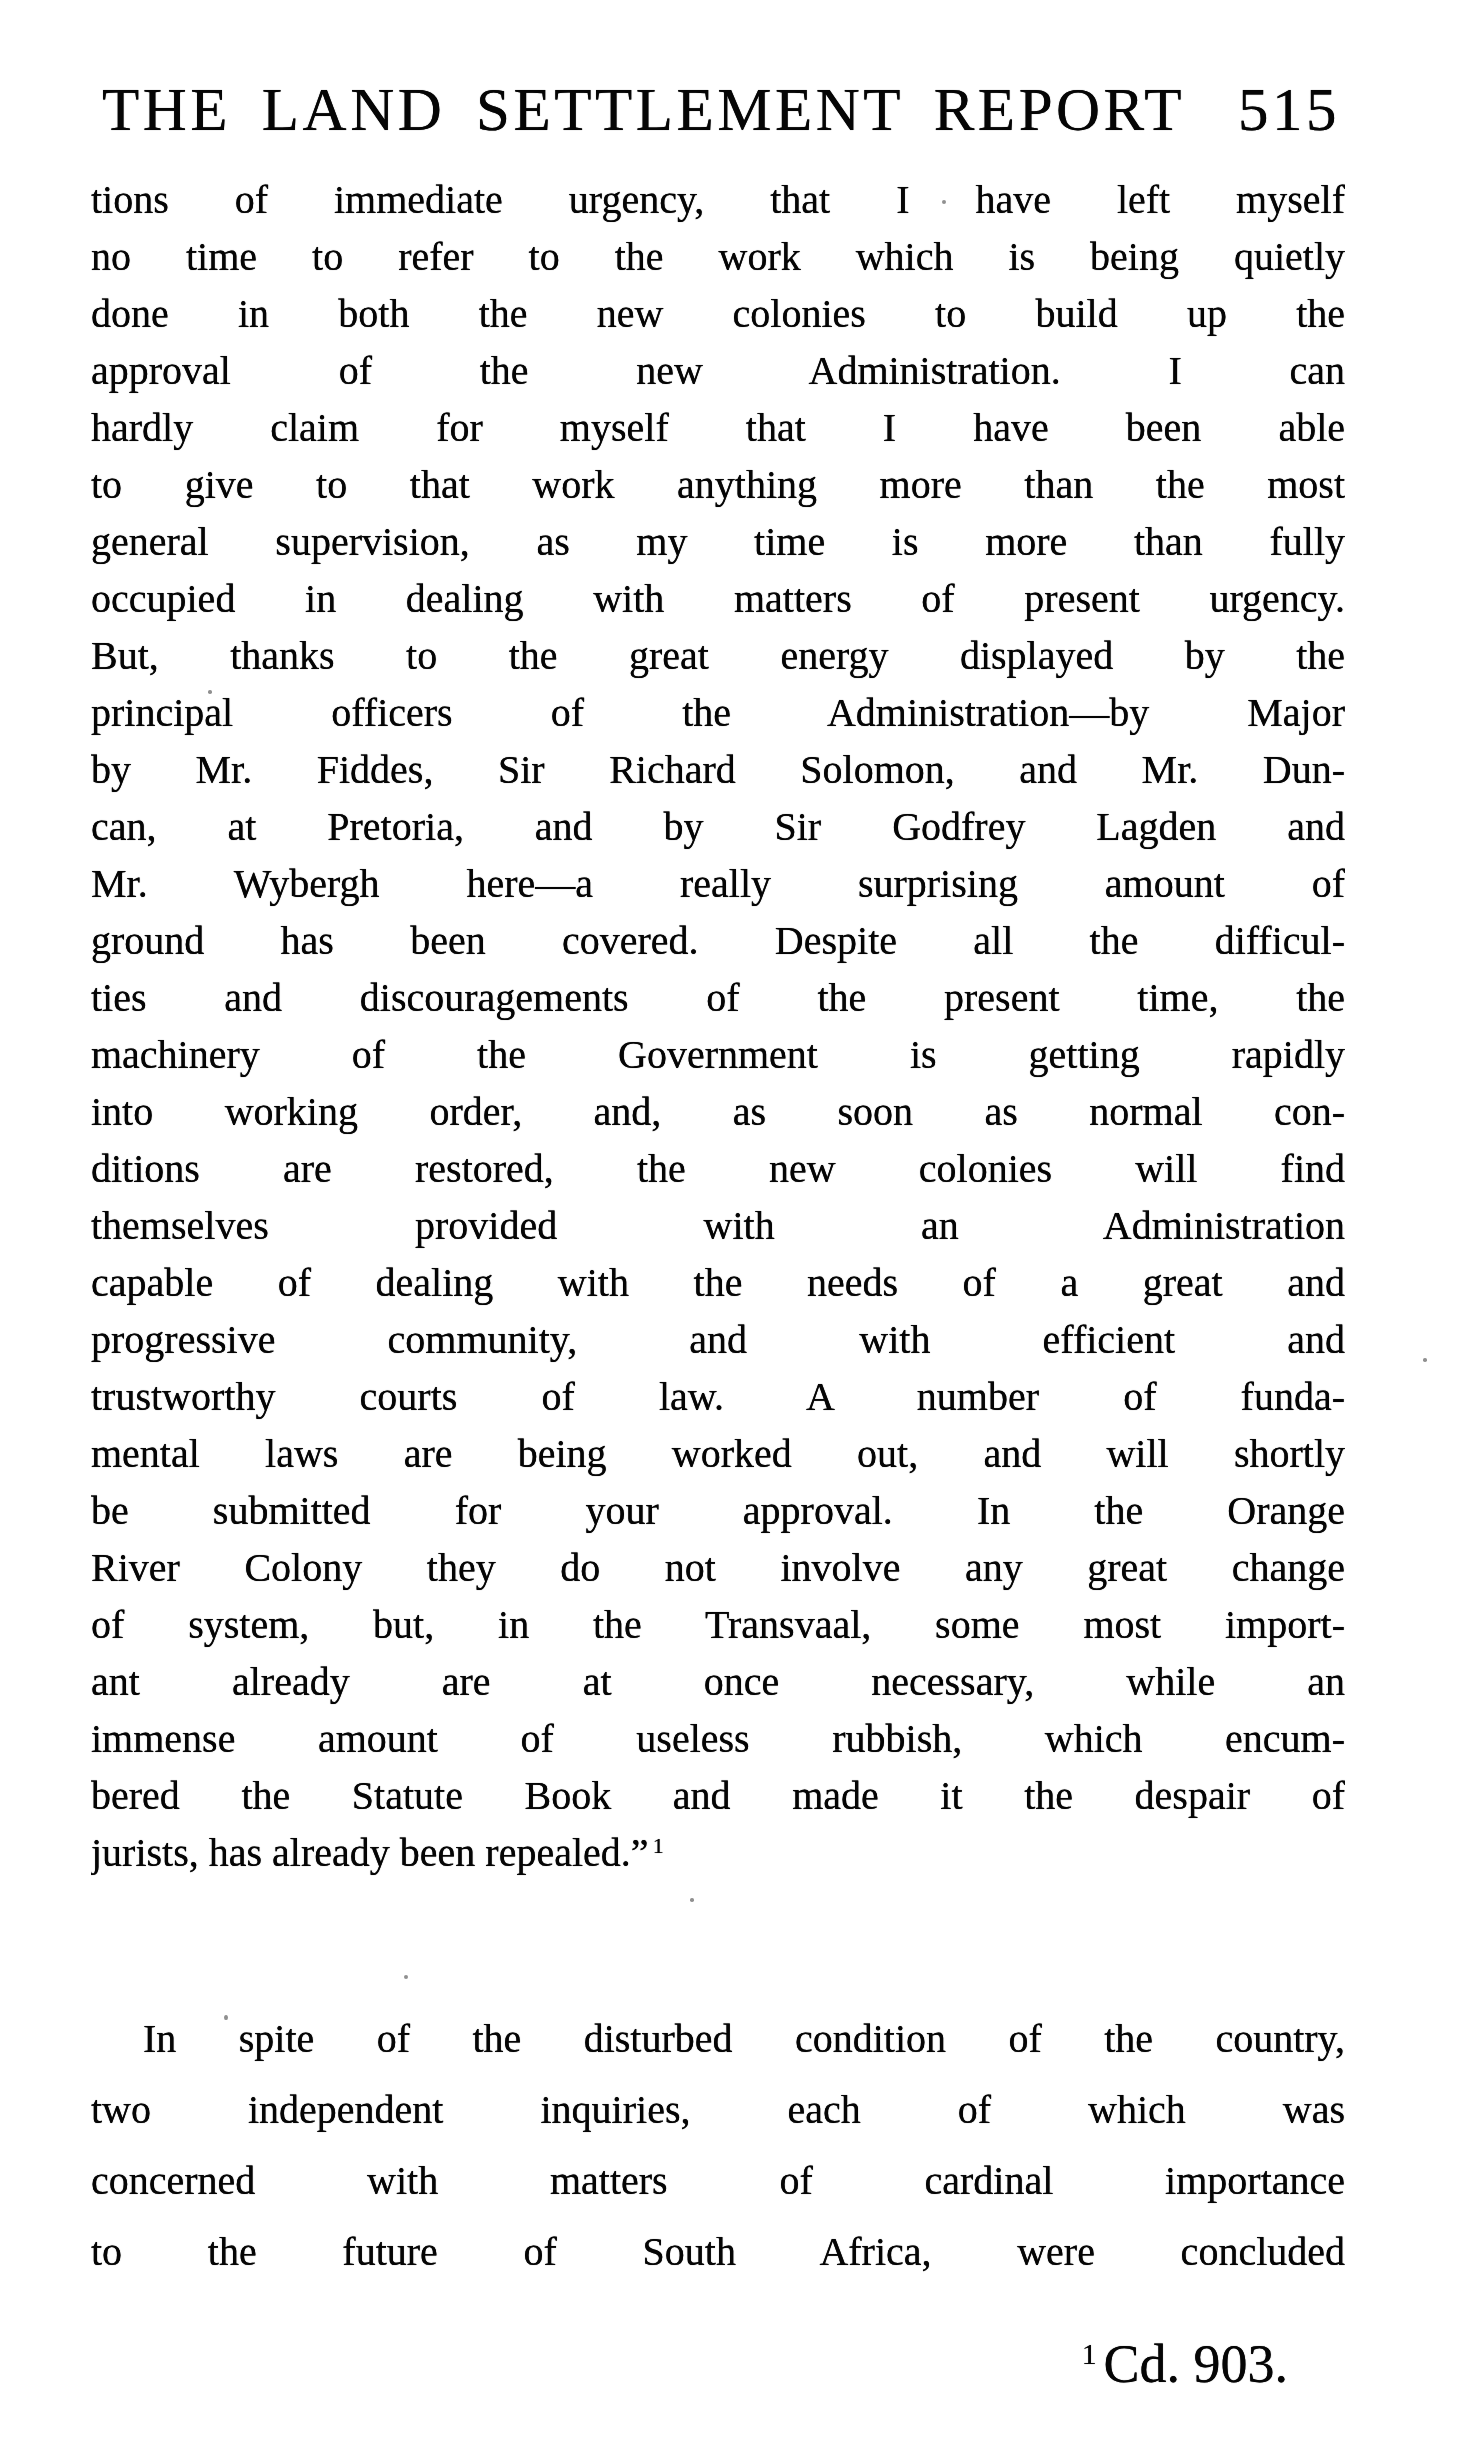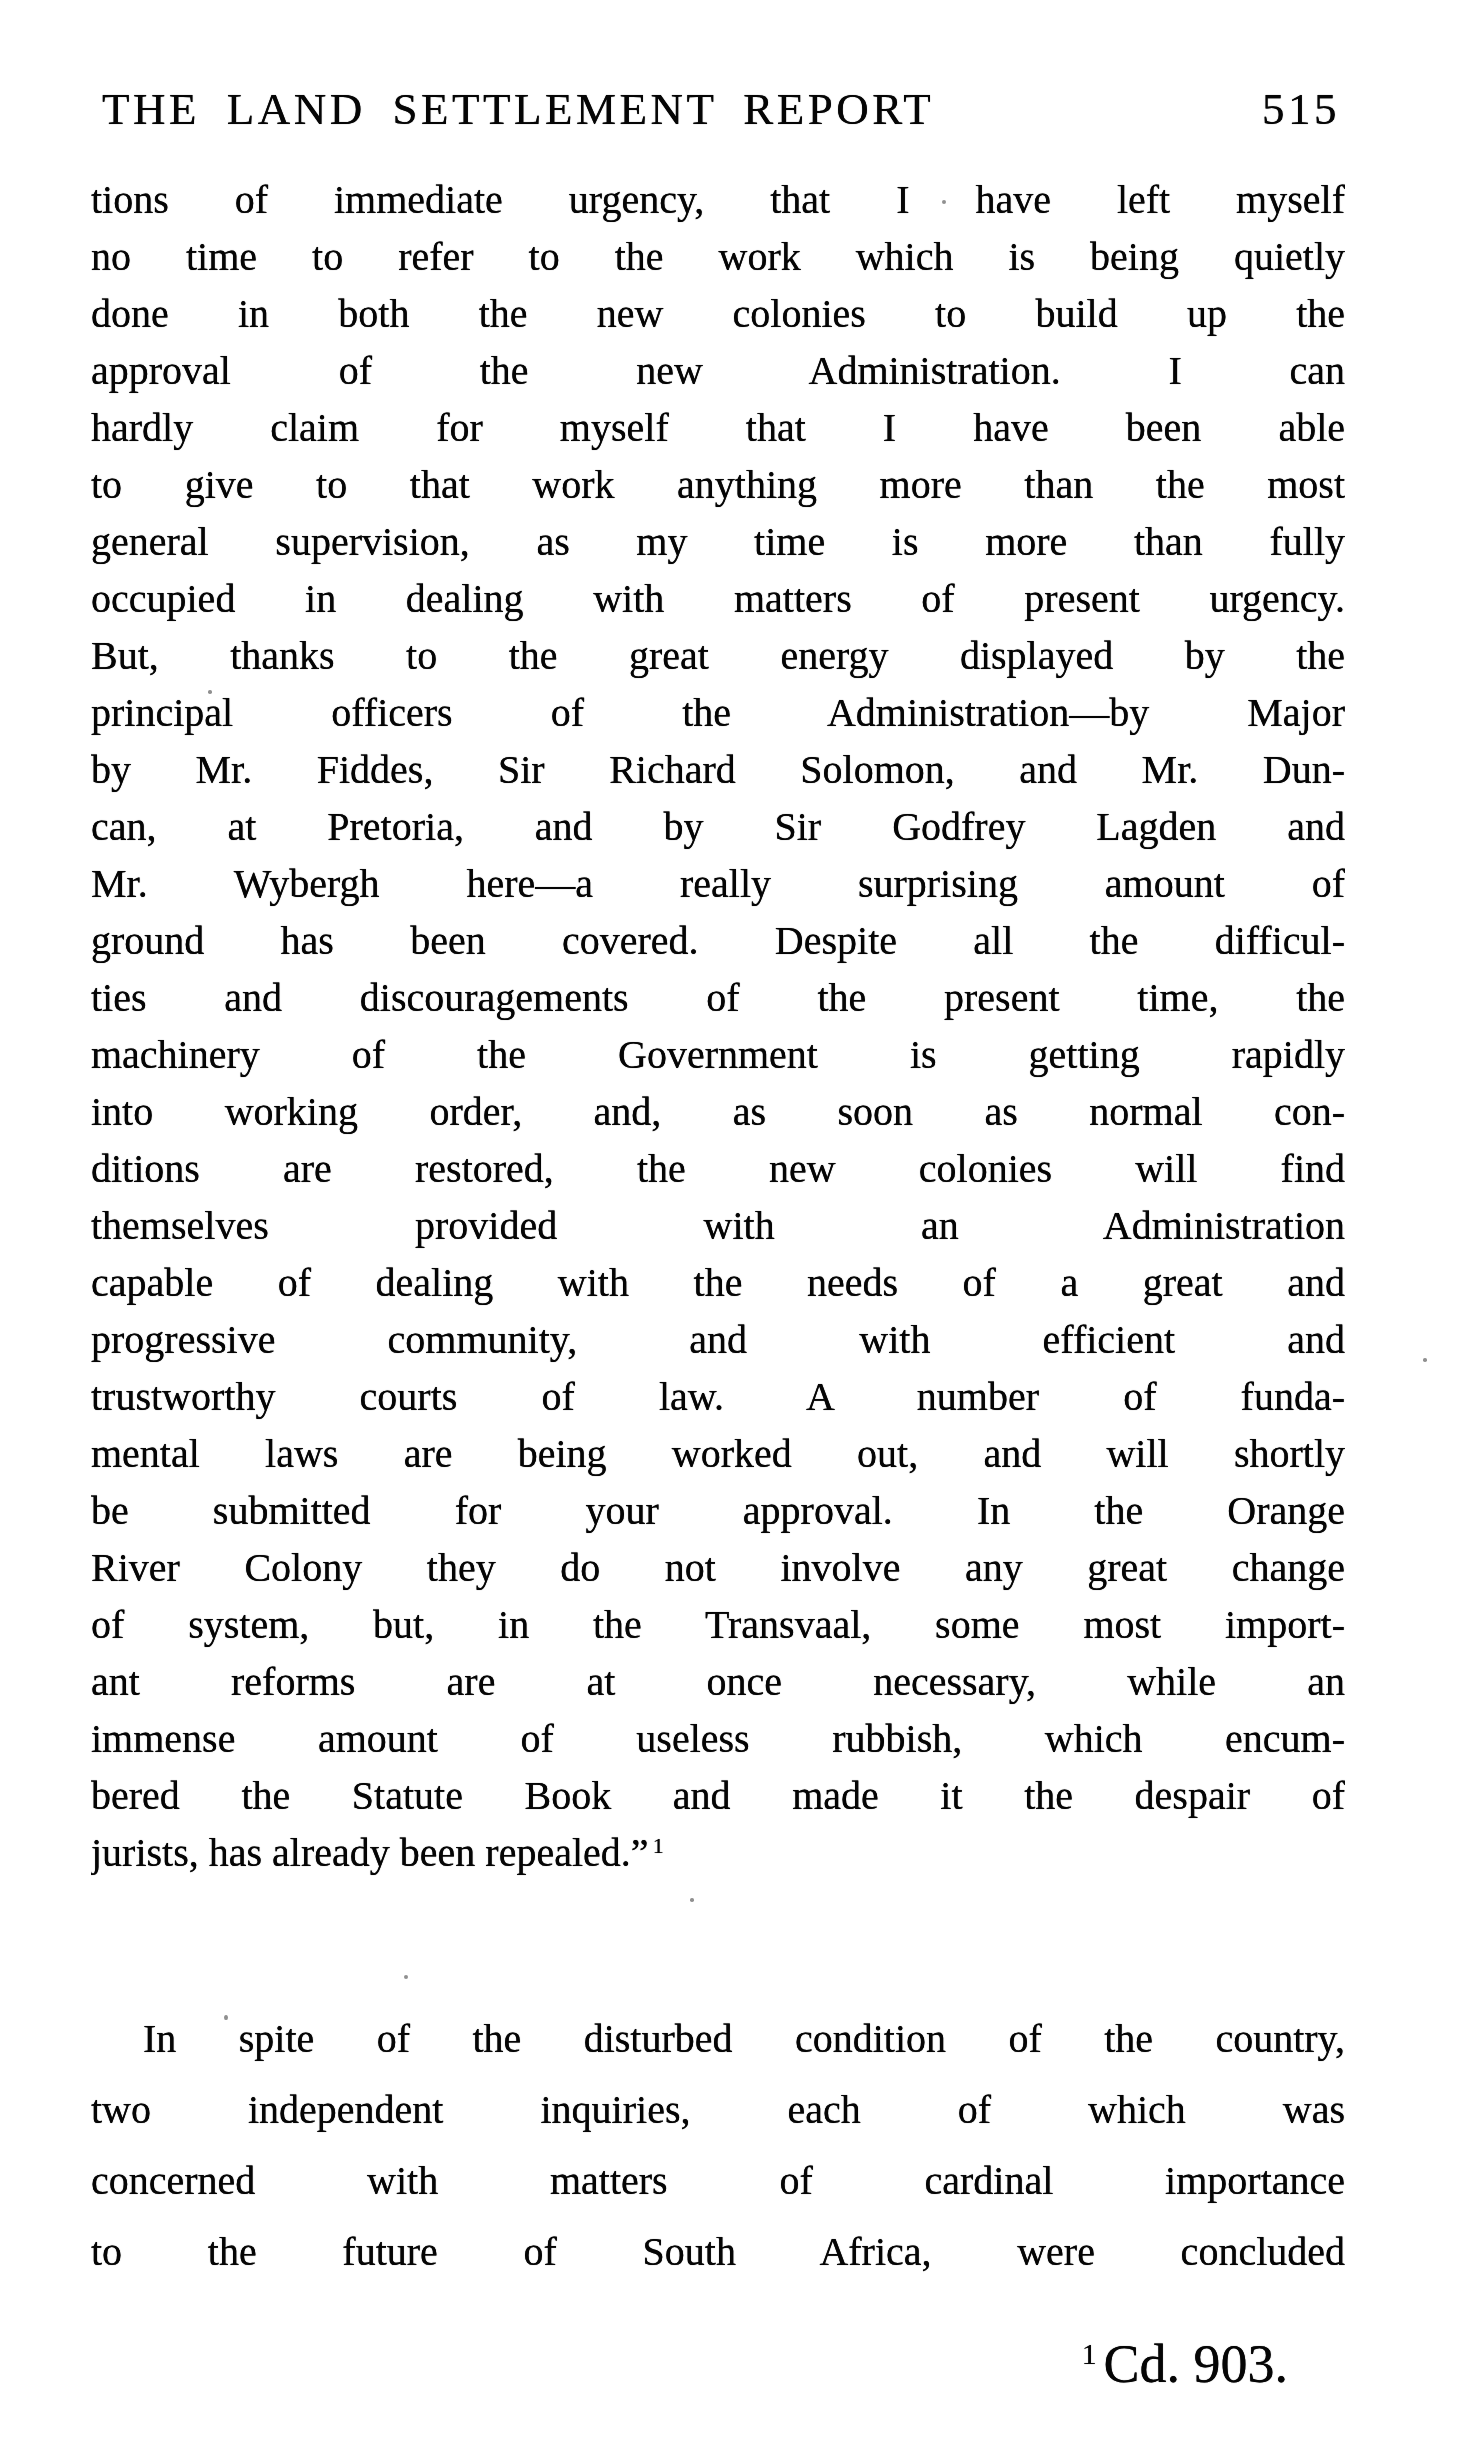--- a/index.html
+++ b/index.html
@@ -17,21 +17,21 @@
     overflow: hidden;
   }
   .header {
     position: absolute;
     top: 79px;
     left: 102px;
     width: 1238px;
     display: flex;
     justify-content: space-between;
     align-items: baseline;
-    font-size: 45px;
+    font-size: 61px;
     line-height: 61px;
     white-space: nowrap;
     text-shadow: 0 0 0.7px #000;
   }
   .header .title {
     letter-spacing: 3.5px;
     word-spacing: 12px;
   }
   .header .pagenum {
     letter-spacing: 3.5px;
@@ -111,21 +111,21 @@
     <div class="line">into working order, and, as soon as normal con-</div>
     <div class="line">ditions are restored, the new colonies will find</div>
     <div class="line">themselves provided with an Administration</div>
     <div class="line">capable of dealing with the needs of a great and</div>
     <div class="line">progressive community, and with efficient and</div>
     <div class="line">trustworthy courts of law. A number of funda-</div>
     <div class="line">mental laws are being worked out, and will shortly</div>
     <div class="line">be submitted for your approval. In the Orange</div>
     <div class="line">River Colony they do not involve any great change</div>
     <div class="line">of system, but, in the Transvaal, some most import-</div>
-    <div class="line">ant reforms are at once necessary, while an</div>
+    <div class="line">ant already are at once necessary, while an</div>
     <div class="line">immense amount of useless rubbish, which encum-</div>
     <div class="line">bered the Statute Book and made it the despair of</div>
     <div class="line no-justify">
       <span>jurists, has already been repealed.”</span><span class="sup">1</span>
     </div>
   </div>
 
   <div class="para para2">
     <div class="line indent">In spite of the disturbed condition of the country,</div>
     <div class="line">two independent inquiries, each of which was</div>

